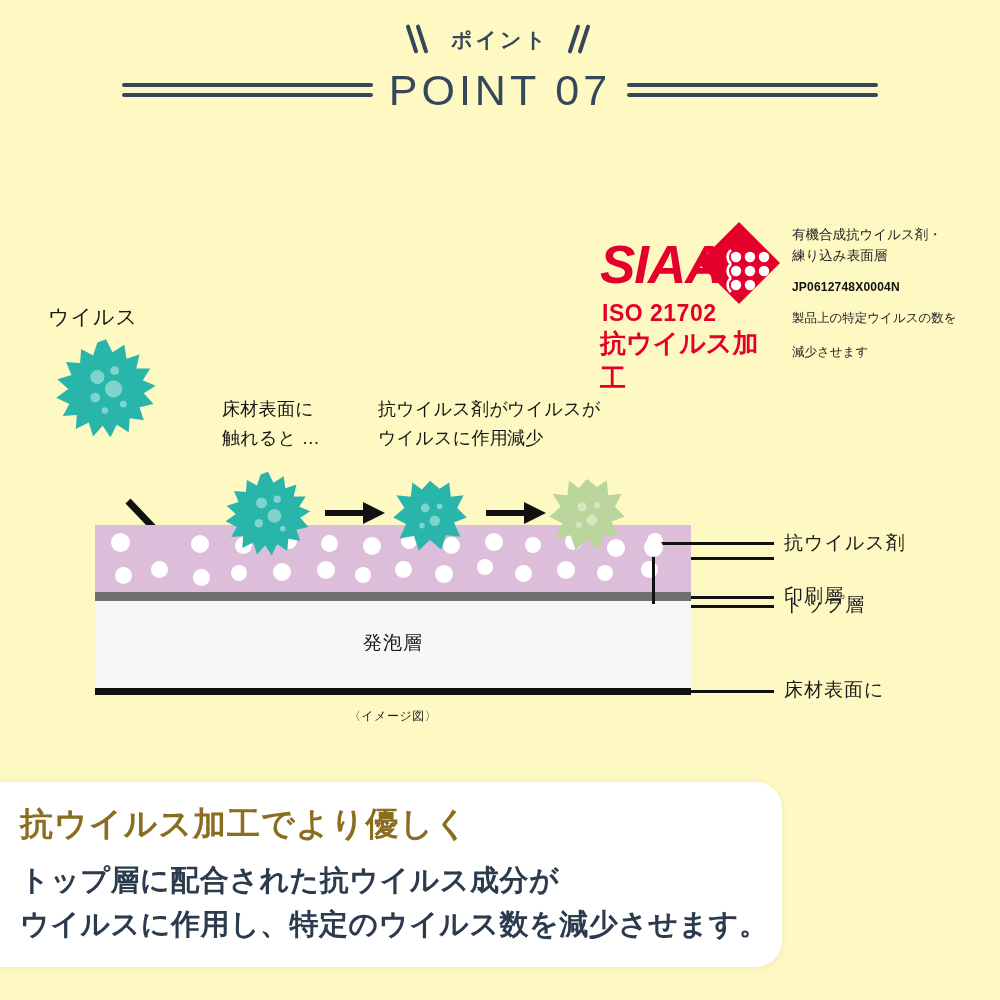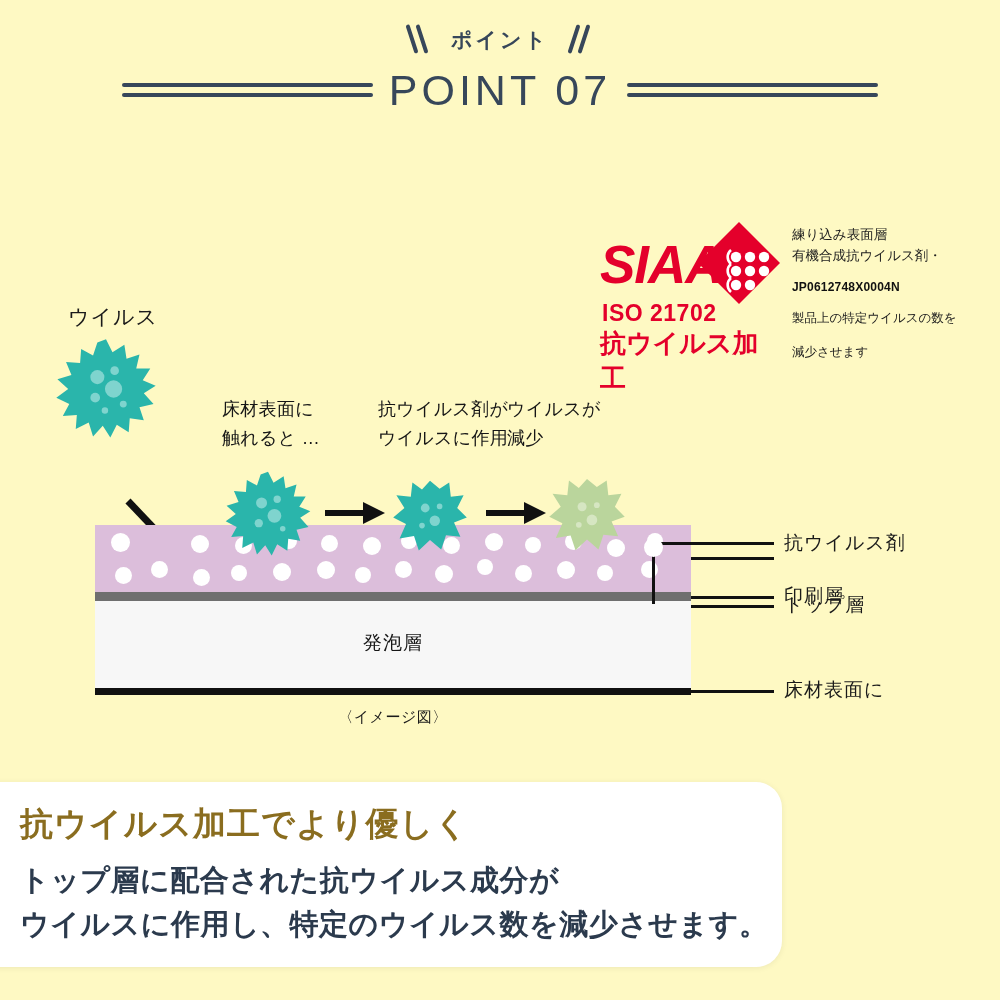--- a/index.html
+++ b/index.html
@@ -80,21 +80,21 @@
   .siaa-side { position: absolute; left: 792px; top: 74px; width: 200px; }
   .siaa-side .l1 { font-size: 13.5px; color: #1d1d1d; line-height: 21px; font-weight: 500; }
   .siaa-side .code {
     font-size: 12px; color: #111; font-weight: 700; margin-top: 14px; letter-spacing: 0.2px;
   }
   .siaa-side .l3 { font-size: 12.5px; color: #1d1d1d; line-height: 20px; margin-top: 14px; }
 
   
   .virus-label {
     position: absolute; left: 48px; top: 153px;
-    font-size: 21px; color: #1a1a1a; font-weight: 500; letter-spacing: 1px; margin-left: 20px;
+    font-size: 21px; color: #1a1a1a; font-weight: 500; letter-spacing: 1px;
   }
 
   
   .step-cap {
     position: absolute; font-size: 18px; color: #161616; line-height: 29px;
     font-weight: 500; text-align: center; letter-spacing: 0.3px;
   }
   .step-cap.c1 { left: 222px; top: 245px; width: 140px; text-align: left; }
   .step-cap.c2 { left: 360px; top: 245px; width: 166px; text-align: center; }
   .step-cap.c3 { left: 507px; top: 245px; width: 118px; text-align: left; }
@@ -133,21 +133,21 @@
     background: #111;
   }
   .foam-label {
     position: absolute; left: 95px; top: 480px; width: 596px; text-align: center;
     font-size: 19px; color: #161616; font-weight: 500; letter-spacing: 1px;
   }
   .dot { position: absolute; background: #ffffff; border-radius: 50%; }
 
   .image-note {
     position: absolute; left: 95px; top: 558px; width: 596px; text-align: center;
-    font-size: 15px; color: #1a1a1a; font-weight: 500; letter-spacing: 0.5px;
+    font-size: 12px; color: #1a1a1a; font-weight: 500; letter-spacing: 0.5px;
   }
 
   
   .leader { position: absolute; background: #111; }
   .leader-label {
     position: absolute; font-size: 19px; color: #1a1a1a; font-weight: 500; letter-spacing: 1px;
     white-space: nowrap;
   }
 
   
@@ -218,22 +218,22 @@
             <path d="M33 42 a9 9 0 0 0 0 14"></path>
             <path d="M33 56 a9 9 0 0 0 0 14"></path>
           </g>
         </svg>
       </span>
       <span class="siaa-iso">ISO 21702</span>
       <span class="siaa-kou">抗ウイルス加工</span>
     </div>
 
     <div class="siaa-side">
+      <div class="l1">有機合成抗ウイルス剤・</div>
       <div class="l1">練り込み表面層</div>
-      <div class="l1">有機合成抗ウイルス剤・</div>
       <div class="code">JP0612748X0004N</div>
       <div class="l3">製品上の特定ウイルスの数を</div>
       <div class="l3">減少させます</div>
     </div>
 
     <div class="virus-label">ウイルス</div>
 
     <div class="virus" style="left:52px; top:185px;">
       <svg width="108" height="108" viewBox="0 0 100 100">
         <path fill="#2ab5ab" d="M50 4 L56 16 L67 9 L69 22 L81 18 L78 31 L91 31 L84 42 L96 47 L85 54

